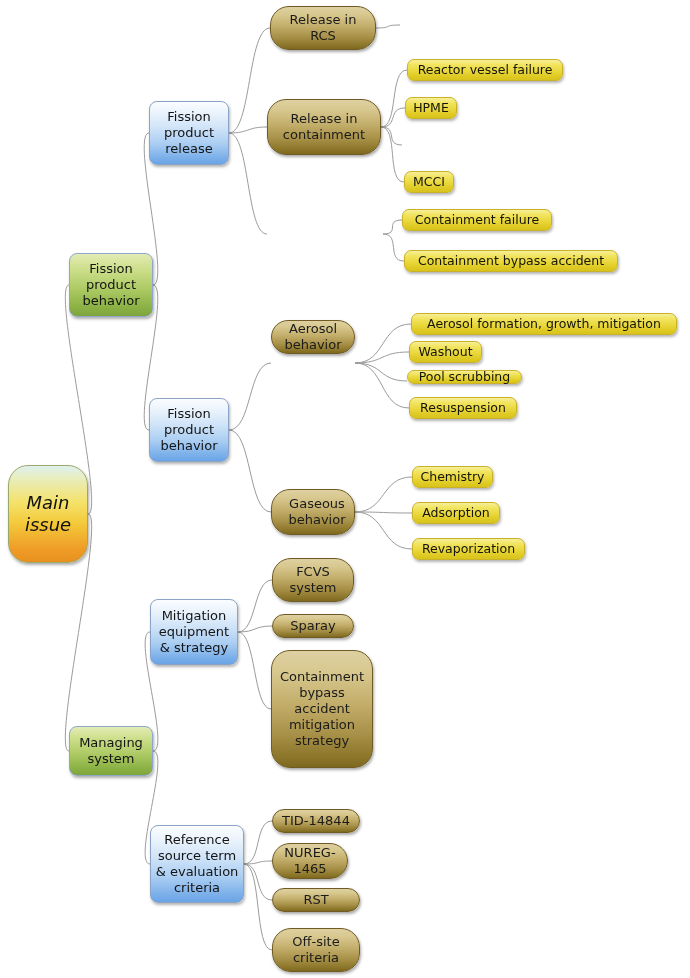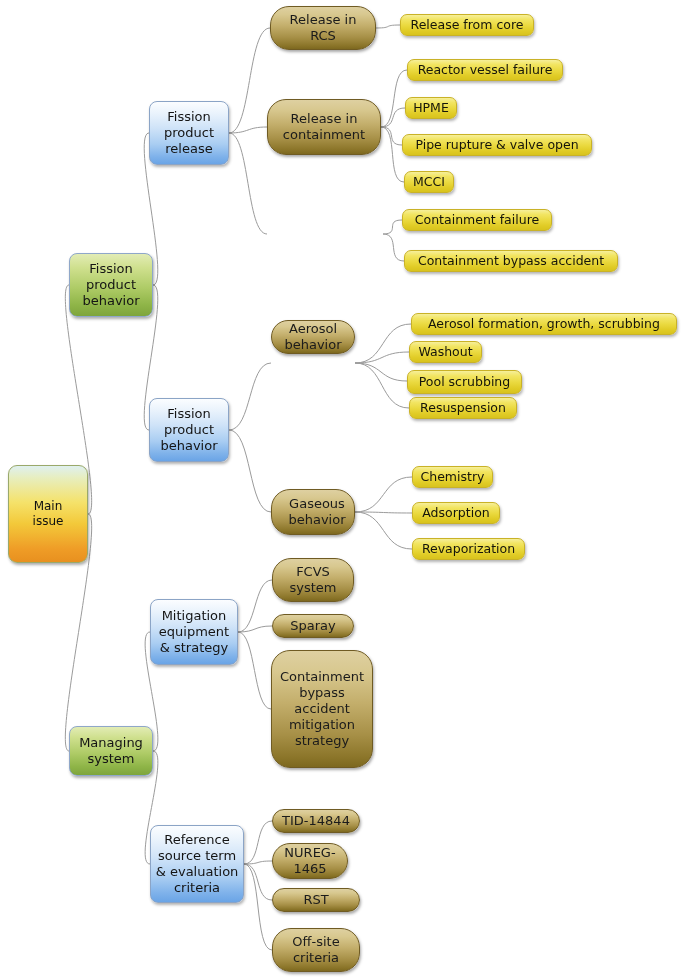--- a/index.html
+++ b/index.html
@@ -31,28 +31,29 @@
     justify-content: center;
     text-align: center;
     color: #141414;
     line-height: 1.22;
     white-space: pre-line;
     z-index: 3;
   }
 
   
   .n-root {
-    border-radius: 9px;
+    border-radius: 20px;
     border: 1px solid #9aa96a;
     background: linear-gradient(to bottom,
         #dff0ef 0%, #e7eec0 12%, #f5e26a 38%,
         #f3c93a 60%, #ef9d27 86%, #e8901f 100%);
     box-shadow: 1px 2px 3px rgba(0,0,0,0.33);
-    font-size: 12px;
+    font-size: 18px;
     color: #101010;
+    font-style: italic;
   }
 
   
   .n-green {
     border-radius: 8px;
     border: 1px solid #8fa7c9;
     background: linear-gradient(to bottom,
         #e2ecb5 0%, #cfe08e 22%, #aecb66 55%,
         #8fb548 82%, #7ea53c 100%);
     box-shadow: 1px 2px 3px rgba(0,0,0,0.32);
@@ -168,27 +169,25 @@
     <div class="node n-gold" style="left: 271px; top: 650px; width: 102px; height: 118px;">Containment
 bypass
 accident
 mitigation
 strategy</div>
     <div class="node n-gold" style="left: 272px; top: 809px; width: 88px; height: 24px;">TID-14844</div>
     <div class="node n-gold" style="left: 272px; top: 843px; width: 76px; height: 36px;">NUREG-1465</div>
     <div class="node n-gold" style="left: 272px; top: 888px; width: 88px; height: 24px;">RST</div>
     <div class="node n-gold" style="left: 272px; top: 928px; width: 88px; height: 44px;">Off-site
 criteria</div>
-    <div class="node n-yellow" style="left: 400px; top: 14px; width: 134px; height: 22px;">Release from core</div>
     <div class="node n-yellow" style="left: 407px; top: 59px; width: 156px; height: 22px;">Reactor vessel failure</div>
     <div class="node n-yellow" style="left: 405px; top: 97px; width: 52px; height: 22px;">HPME</div>
-    <div class="node n-yellow" style="left: 402px; top: 134px; width: 190px; height: 22px;">Pipe rupture &amp; valve open</div>
     <div class="node n-yellow" style="left: 404px; top: 171px; width: 50px; height: 22px;">MCCI</div>
     <div class="node n-yellow" style="left: 402px; top: 209px; width: 150px; height: 22px;">Containment failure</div>
     <div class="node n-yellow" style="left: 404px; top: 250px; width: 214px; height: 22px;">Containment bypass accident</div>
-    <div class="node n-yellow" style="left: 411px; top: 313px; width: 266px; height: 22px;">Aerosol formation, growth, scrubbing</div>
+    <div class="node n-yellow" style="left: 411px; top: 313px; width: 266px; height: 22px;">Aerosol formation, growth, mitigation</div>
     <div class="node n-yellow" style="left: 409px; top: 341px; width: 73px; height: 22px;">Washout</div>
-    <div class="node n-yellow" style="left: 407px; top: 370px; width: 115px; height: 24px;">Pool scrubbing</div>
+    <div class="node n-yellow" style="left: 407px; top: 370px; width: 115px; height: 14px;">Pool scrubbing</div>
     <div class="node n-yellow" style="left: 409px; top: 397px; width: 108px; height: 22px;">Resuspension</div>
     <div class="node n-yellow" style="left: 412px; top: 466px; width: 81px; height: 22px;">Chemistry</div>
     <div class="node n-yellow" style="left: 412px; top: 502px; width: 88px; height: 22px;">Adsorption</div>
     <div class="node n-yellow" style="left: 412px; top: 538px; width: 113px; height: 22px;">Revaporization</div>
   </div>
 
 </body></html>

